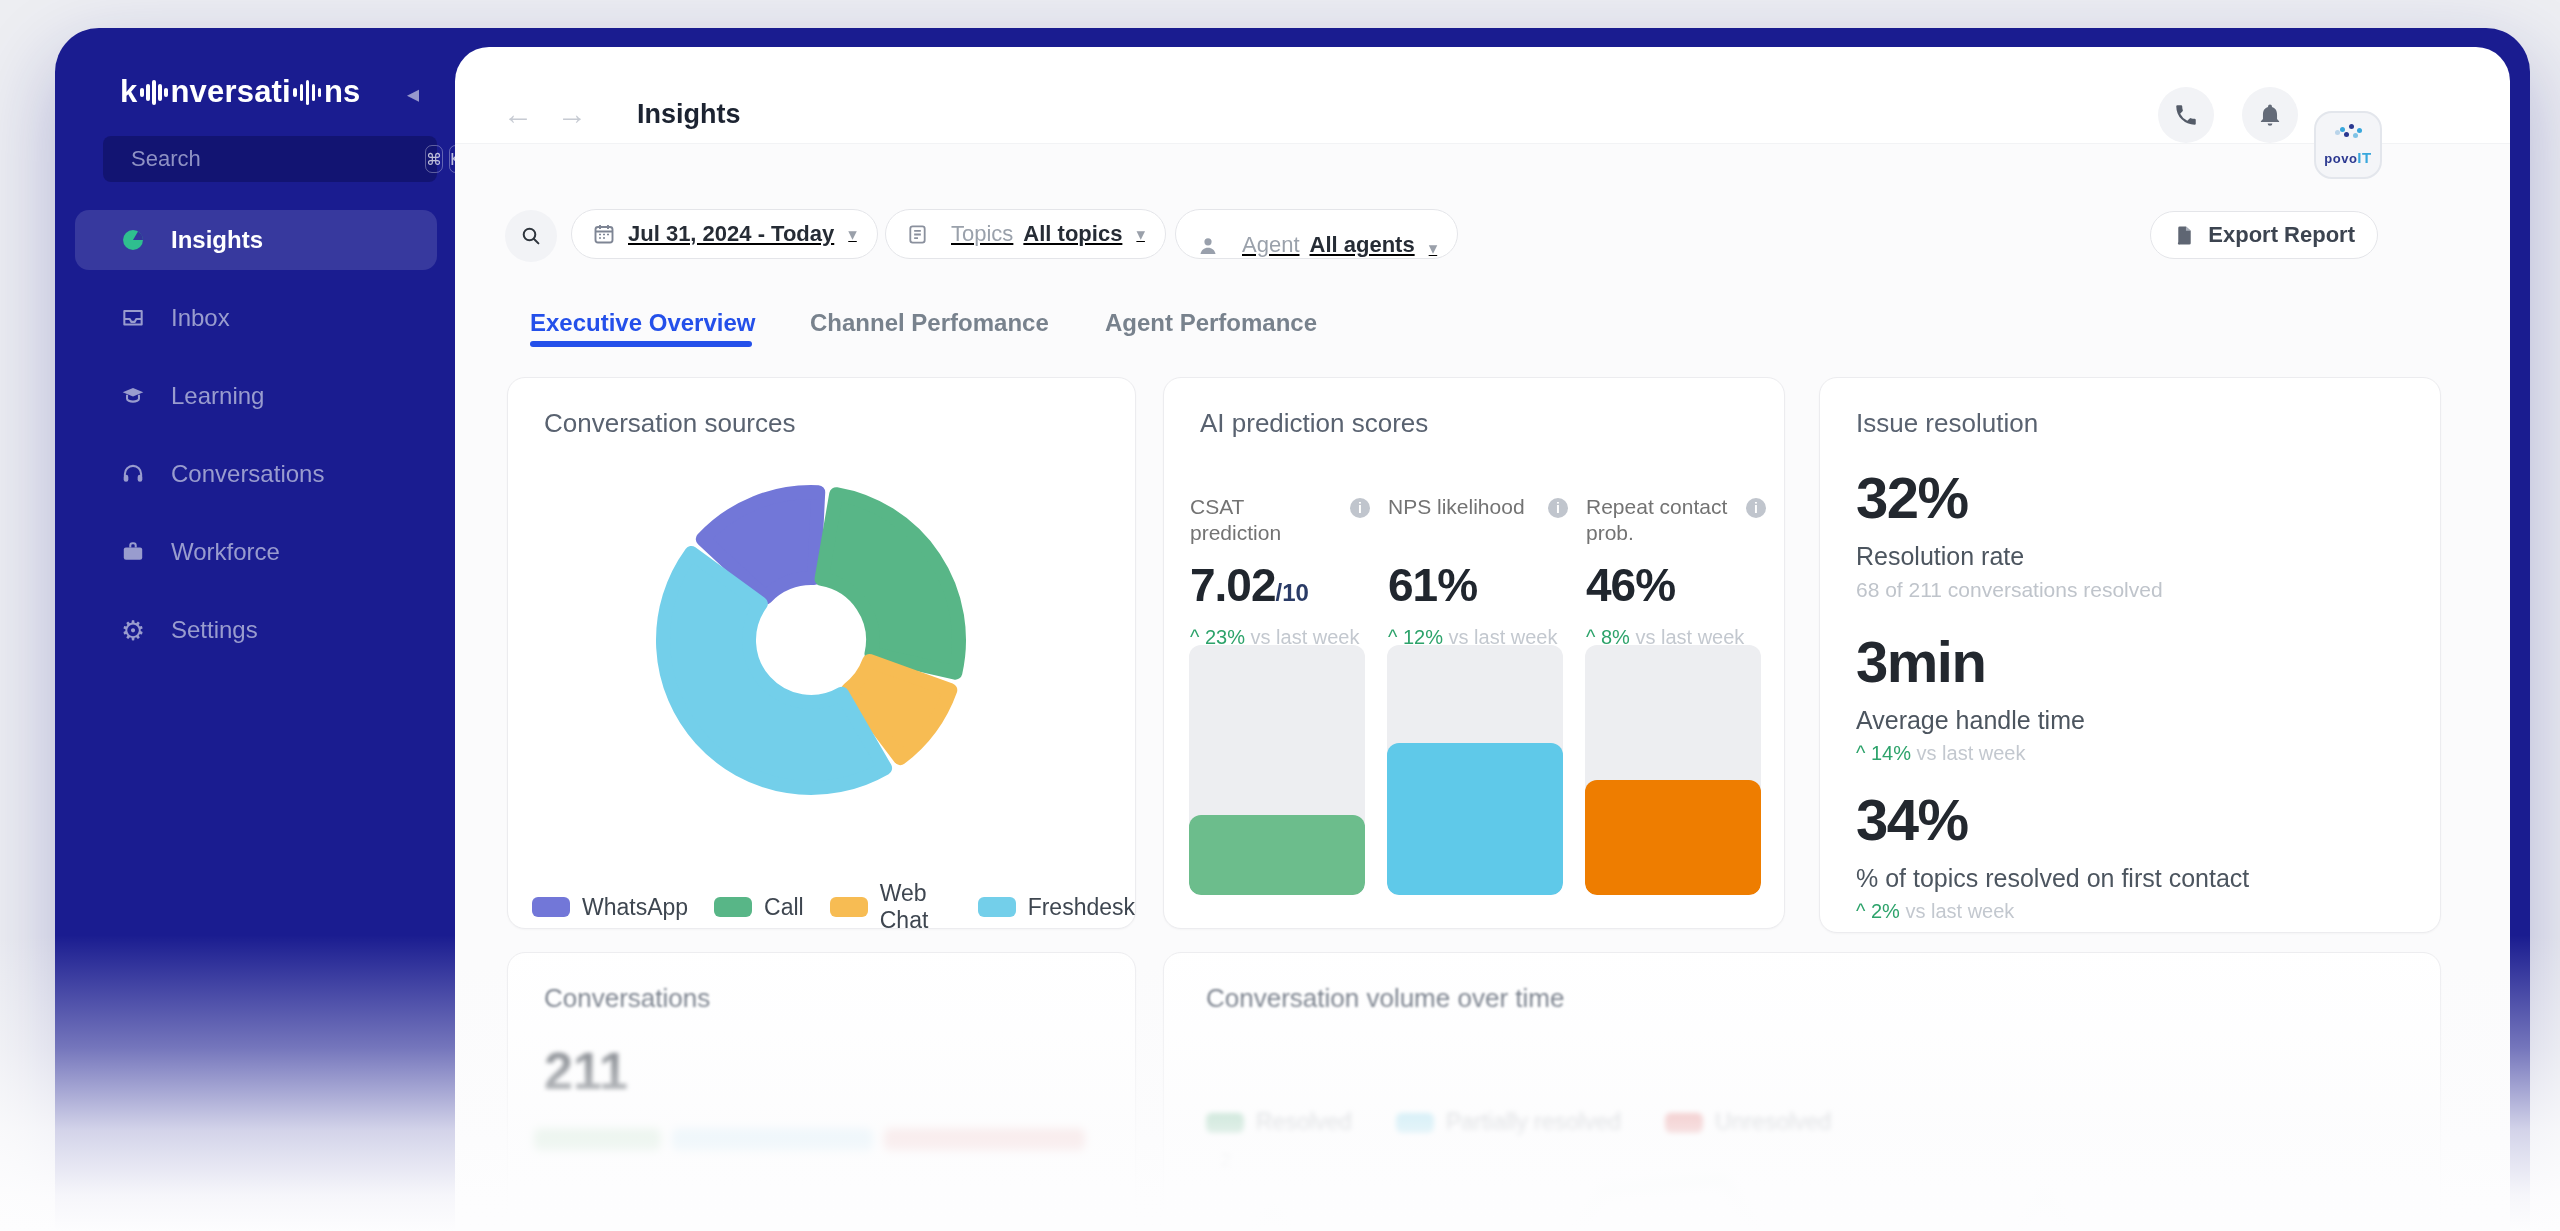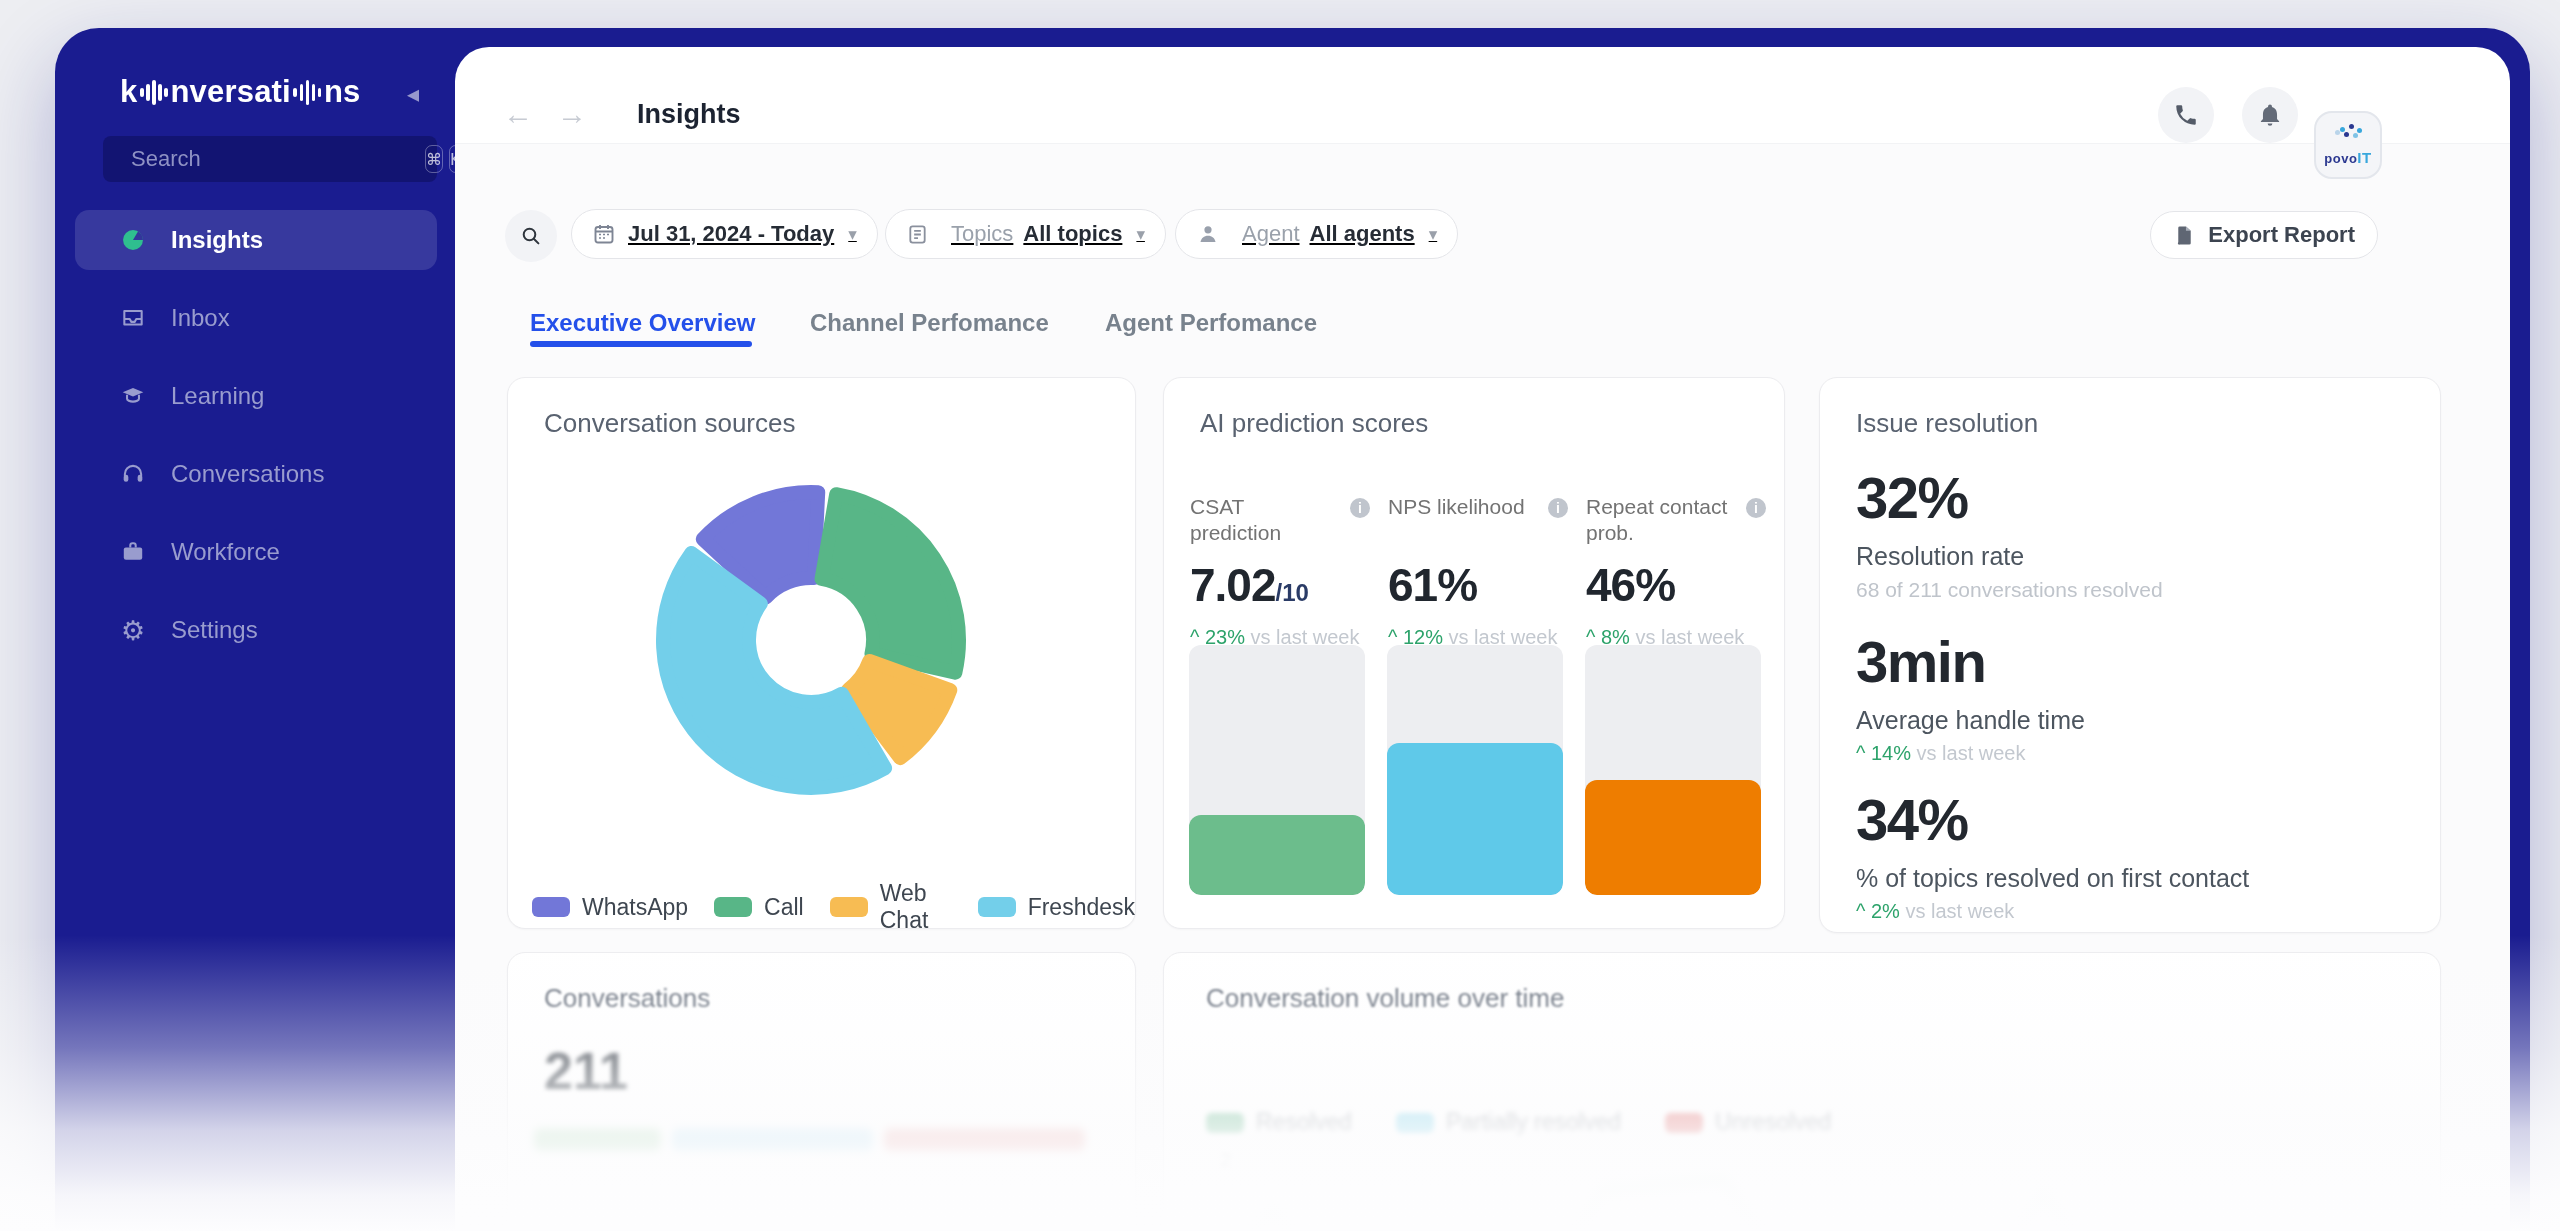--- a/index.html
+++ b/index.html
@@ -252,21 +252,21 @@
     <div class="pill" style="left:430px; top:162px;">
       <svg width="23" height="23" viewBox="0 0 24 24" fill="none" stroke="#8a909d" stroke-width="1.9">
         <rect x="4.5" y="3.5" width="15" height="17" rx="2.5"></rect>
           <path d="M8.5 8.2h7M8.5 12h7M8.5 15.8h4"></path>
       </svg>
       <span class="lbl">Topics</span>
       <span class="val">All topics</span>
       <span class="caret">▾</span>
     </div>
 
-    <div class="pill" style="left:720px; top:162px;">
+    <div class="pill" style="left:720px; top:162px;align-items:flex-end;">
       <svg width="24" height="24" viewBox="0 0 24 24">
         <circle cx="12" cy="7.8" r="3.6" fill="#99a0ac"></circle>
           <path d="M4.5 20c.6-4 3.6-6.3 7.5-6.3s6.9 2.3 7.5 6.3z" fill="#99a0ac"></path>
       </svg>
       <span class="lbl">Agent</span>
       <span class="val">All agents</span>
       <span class="caret">▾</span>
     </div>
 
     <div class="export-btn" style="right:132px; top:164px;">

